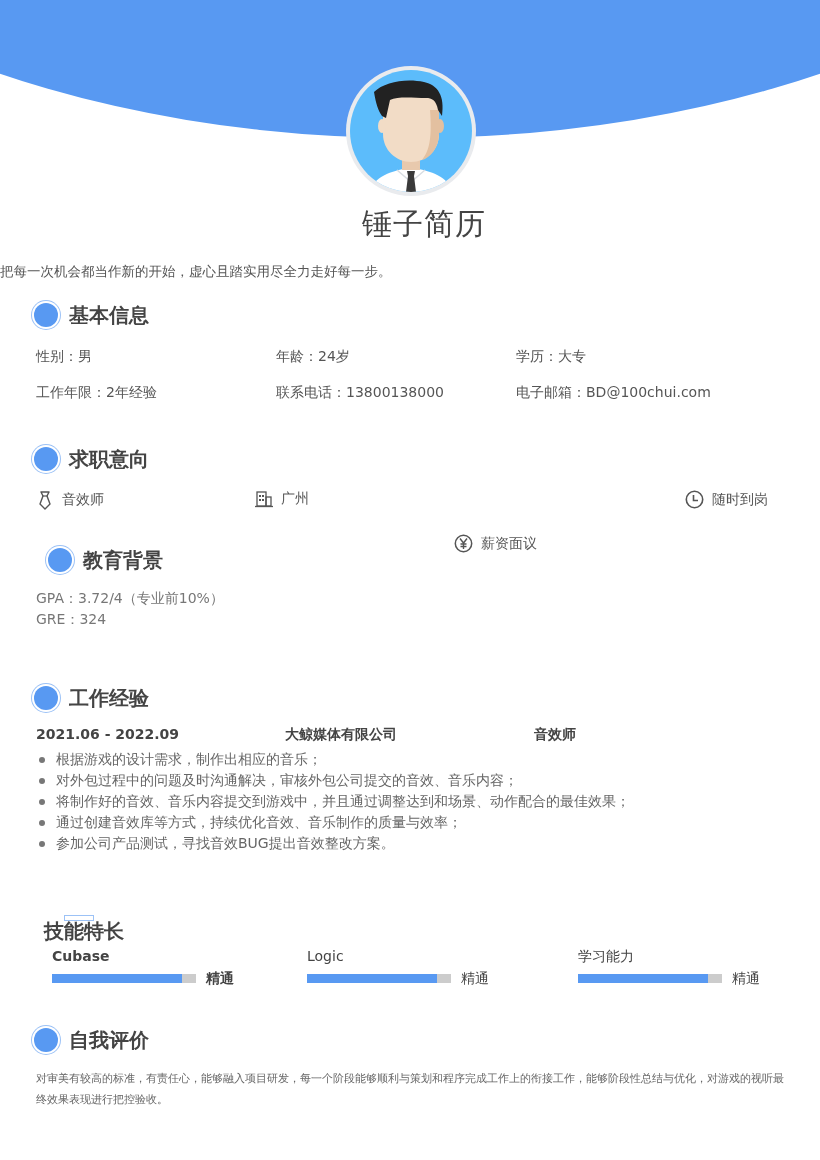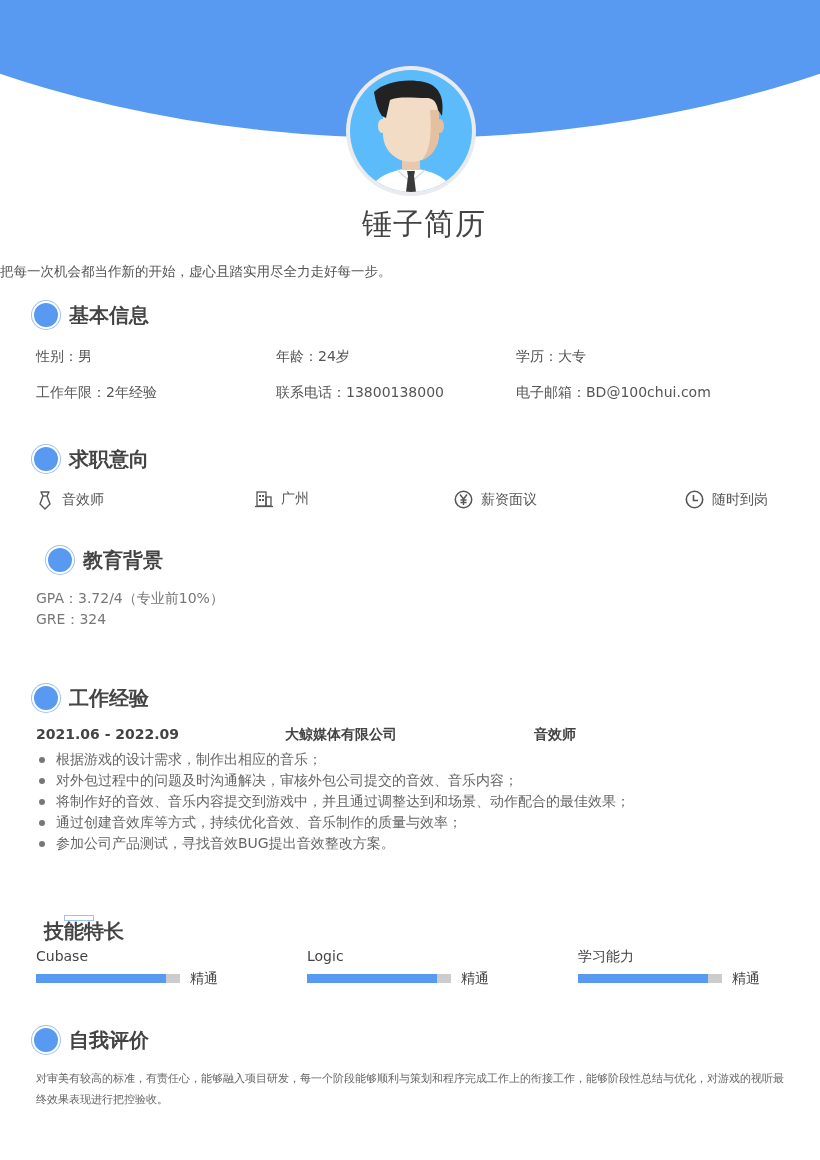--- a/index.html
+++ b/index.html
@@ -149,21 +149,21 @@
       <rect x="2" y="2" width="9" height="14" fill="none" stroke="#555" stroke-width="1.3"></rect>
       <rect x="11" y="7" width="5" height="9" fill="none" stroke="#555" stroke-width="1.3"></rect>
       <rect x="4" y="5" width="2" height="2" fill="#555"></rect>
         <rect x="7" y="5" width="2" height="2" fill="#555"></rect>
       <rect x="4" y="9" width="2" height="2" fill="#555"></rect>
         <rect x="7" y="9" width="2" height="2" fill="#555"></rect>
       <line x1="0" y1="16.5" x2="18" y2="16.5" stroke="#555" stroke-width="1.3"></line>
     </svg>
     <span>广州</span>
   </div>
-  <div class="intent-item" style="left:418px;">
+  <div class="intent-item" style="left:418px;margin-top:44px;">
     <svg width="19" height="19" viewBox="0 0 19 19">
       <circle cx="9.5" cy="9.5" r="8.2" fill="none" stroke="#555" stroke-width="1.5"></circle>
       <path d="M6 4.5 L9.5 9 L13 4.5 M9.5 9 L9.5 15 M6.5 10 L12.5 10 M6.5 12.5 L12.5 12.5" fill="none" stroke="#555" stroke-width="1.4"></path>
     </svg>
     <span>薪资面议</span>
   </div>
   <div class="intent-item" style="left:649px;">
     <svg width="19" height="19" viewBox="0 0 19 19">
       <circle cx="9.5" cy="9.5" r="8.2" fill="none" stroke="#555" stroke-width="1.6"></circle>
       <path d="M8.5 5 L8.5 10.5 L13 10.5" fill="none" stroke="#555" stroke-width="1.6"></path>
@@ -198,21 +198,21 @@
     <li>通过创建音效库等方式，持续优化音效、音乐制作的质量与效率；</li>
     <li>参加公司产品测试，寻找音效BUG提出音效整改方案。</li>
   </ul>
 </div>
 
 <div class="section-head" style="top:918px;flex-direction:column;">
   <span class="dot"></span>
   <span class="section-title">技能特长</span>
 </div>
 <div class="skills">
-  <div class="skill" style="left:0;">
+  <div class="skill" style="left:16px;font-weight:bold;">
     <div class="skill-name">Cubase</div>
     <div class="skill-bar">
         <div class="skill-fill" style="width:90%;"></div>
       </div>
     <div class="skill-level">精通</div>
   </div>
   <div class="skill" style="left:271px;">
     <div class="skill-name">Logic</div>
     <div class="skill-bar">
         <div class="skill-fill" style="width:90%;"></div>

